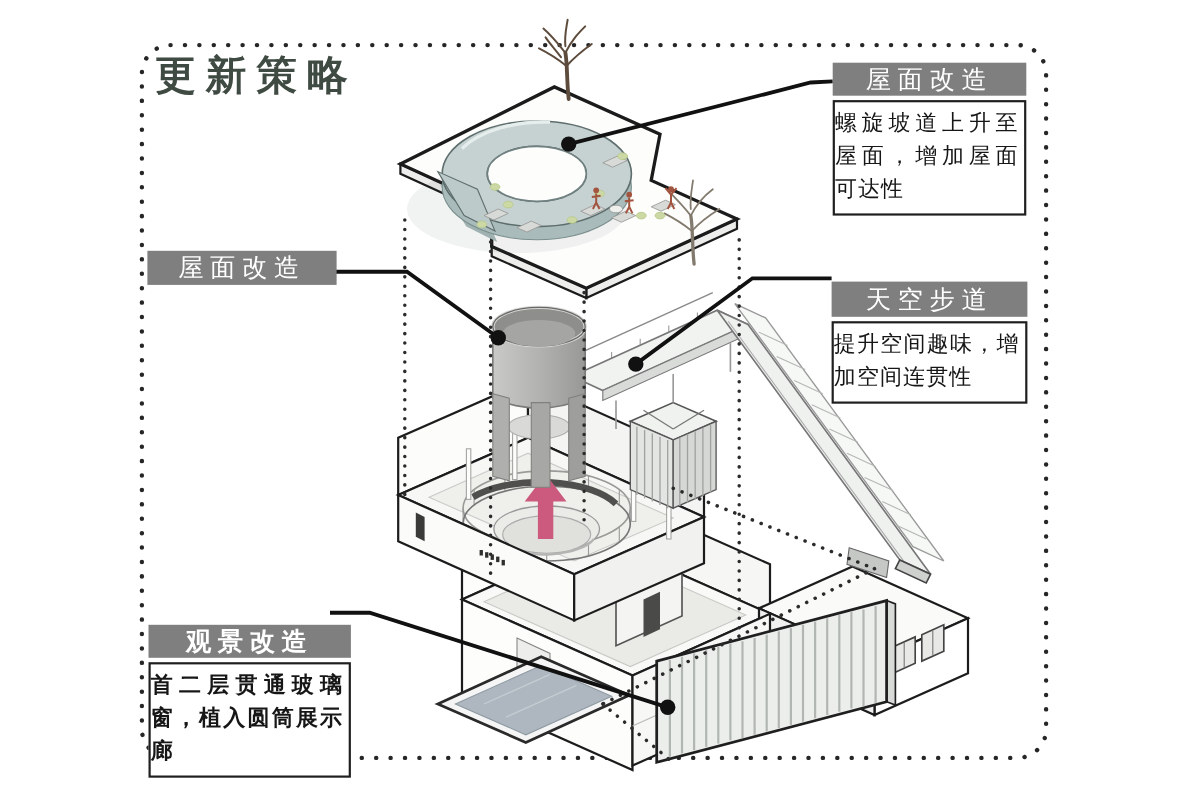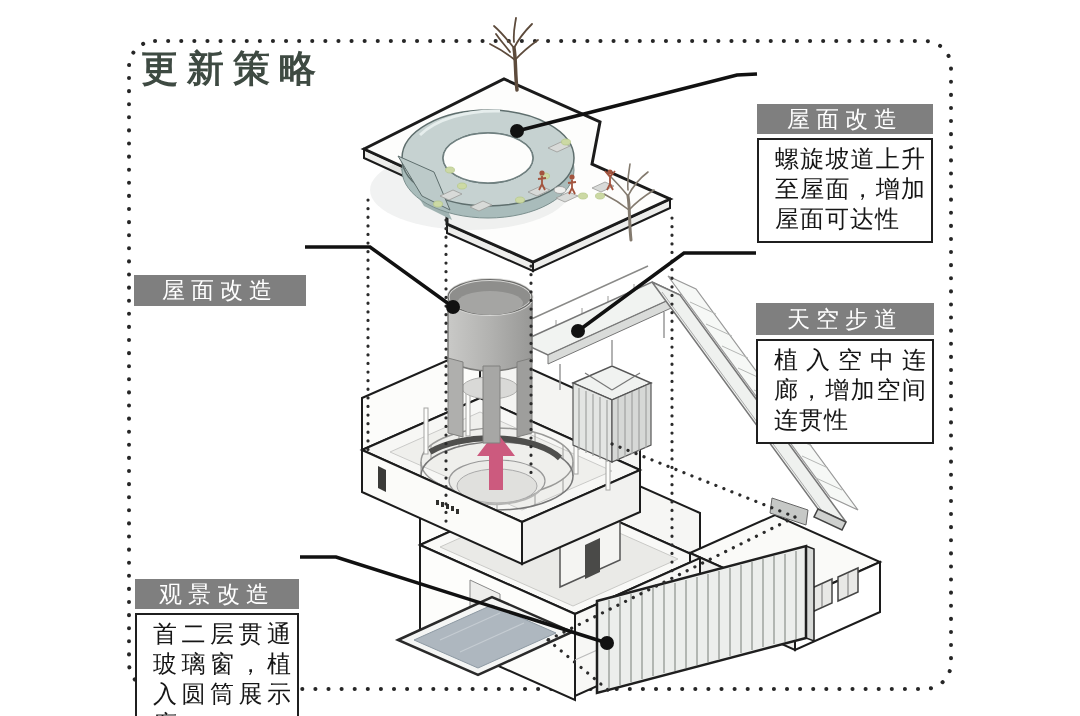--- a/index.html
+++ b/index.html
@@ -1,30 +1,30 @@
 <!DOCTYPE html>
 <html style="--c-title_text: #3e4a42; --c-callout_header_bg: #7f7f7f; --c-callout_header_text: #ffffff; --c-callout_body_border: #1f1f1f; --c-leader_line: #111111; --c-ramp: #c6d2d1; --c-cylinder: #b2b2b0; --c-pool_water: #aeb7bf; --c-arrow_pink: #cc5a7e; --c-line_work: #1c1c1c;"><head>
 <meta charset="utf-8">
 <style>
   html,body{margin:0;padding:0;background:#ffffff;}
   #stage{position:relative;width:1080px;height:716px;background:#fff;overflow:hidden;
          font-family:"Liberation Serif","DejaVu Serif",serif;}
   #scene{position:absolute;left:0;top:0;}
   .title{position:absolute;left:141px;top:44px;font-size:37px;font-weight:700;
          letter-spacing:9px;color:var(--c-title_text,#3e4a42);text-align:right;}
-  .callout{position:absolute;z-index:5;margin-top:47px;}
+  .callout{position:absolute;z-index:5;}
   .callout .hd{background:var(--c-callout_header_bg,#7f7f7f);color:var(--c-callout_header_text,#fff);
     text-align:center;font-size:23px;letter-spacing:6px;display:flex;align-items:center;justify-content:center;}
   .callout .bd{background:#fff;border:2px solid var(--c-callout_body_border,#1f1f1f);
-    color:#161616;font-size:24px;line-height:30px;letter-spacing:1px;
-    text-align:justify;word-break:break-all;padding:4px 5px 7px 16px;margin-top:4px;}
+    color:#161616;font-size:20px;line-height:30px;letter-spacing:1px;
+    text-align:justify;word-break:break-all;padding:4px 5px 7px 0;margin-top:4px;}
   #c-roof{left:757px;top:57px;width:176px;} #c-roof .hd{height:30px;}
   #c-cyl{left:134px;top:228px;width:172px;} #c-cyl .hd{height:31px;}
   #c-sky{left:756px;top:256px;width:178px;} #c-sky .hd{height:32px;}
-  #c-view{left:135px;top:532px;width:164px;} #c-view .hd{height:30px;}
+  #c-view{left:135px;top:568px;width:184px;font-weight:bold;} #c-view .hd{height:30px;}
   
   .ramp-top{fill:var(--c-ramp,#c6d2d1);}
   .arrow-up{fill:var(--c-arrow_pink,#cc5a7e);}
   .pool-water{fill:var(--c-pool_water,#aeb7bf);}
   .leader{stroke:var(--c-leader_line,#111);stroke-width:3.5;fill:none;}
   .adot{fill:var(--c-leader_line,#111);}
   .guide{stroke:#2b2b2b;stroke-width:3.2;stroke-linecap:round;stroke-dasharray:0.1 8.5;fill:none;}
   .bld{stroke:#1c1c1c;stroke-width:2;}
 </style>
 </head>
@@ -306,21 +306,21 @@
   <div class="hd">屋面改造</div>
   <div class="bd">螺旋坡道上升至屋面，增加屋面可达性</div>
 </div>
 
 <div class="callout" id="c-cyl">
   <div class="hd">屋面改造</div>
 </div>
 
 <div class="callout" id="c-sky">
   <div class="hd">天空步道</div>
-  <div class="bd">植入空中连廊，增加空间连贯性</div>
+  <div class="bd">提升空间趣味，增加空间连贯性</div>
 </div>
 
 <div class="callout" id="c-view">
   <div class="hd">观景改造</div>
   <div class="bd">首二层贯通玻璃窗，植入圆筒展示廊</div>
 </div>
 
 </div>
 
 </body></html>

